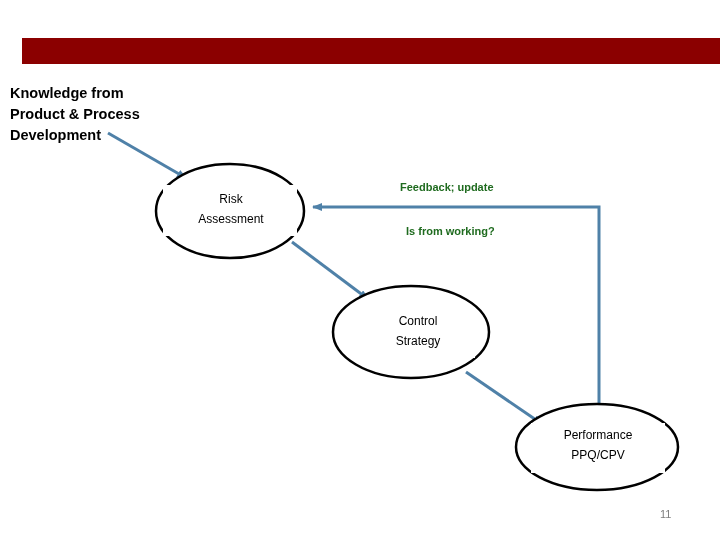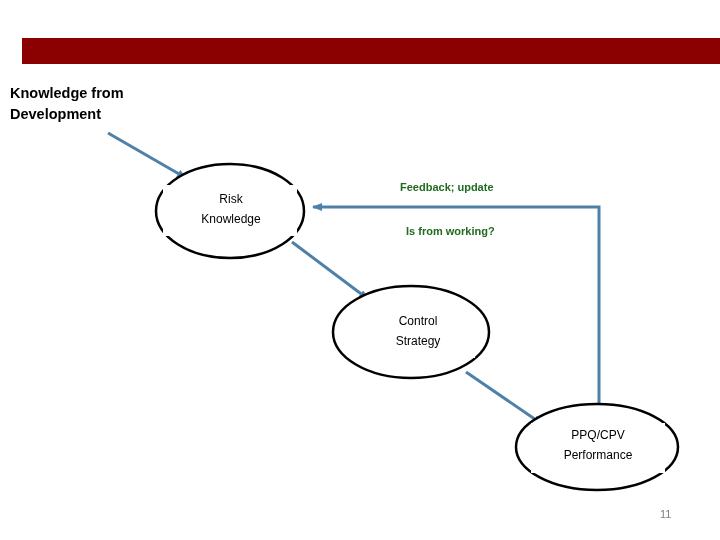--- a/index.html
+++ b/index.html
@@ -93,20 +93,21 @@
 </style>
 </head>
 <body>
 
 <div class="slide">
 
   <div class="title-bar"></div>
 
   <div class="knowledge">
     <div>Knowledge from</div>
+    <div>Product &amp; Process</div>
     <div>Development</div>
   </div>
 
   <svg class="canvas" viewBox="0 0 720 540">
     <defs>
       <marker id="arrowblue" markerWidth="10" markerHeight="8" refX="9" refY="4" orient="auto" markerUnits="userSpaceOnUse">
         <path d="M0,0 L10,4 L0,8 z" fill="#4F81A8"></path>
       </marker>
     </defs>
 
@@ -122,30 +123,30 @@
     <ellipse cx="411" cy="332" rx="78" ry="46" fill="#ffffff" stroke="#000000" stroke-width="2.5"></ellipse>
     <ellipse cx="597" cy="447" rx="81" ry="43" fill="#ffffff" stroke="#000000" stroke-width="2.5"></ellipse>
 
     <rect x="163" y="185" width="134" height="51" fill="#ffffff"></rect>
     <rect x="349" y="308" width="126" height="50" fill="#ffffff"></rect>
     <rect x="531" y="423" width="134" height="50" fill="#ffffff"></rect>
   </svg>
 
   <div class="node-label" id="risk-label">
     <div>Risk</div>
-    <div>Knowledge</div>
+    <div>Assessment</div>
   </div>
 
   <div class="node-label" id="control-label">
     <div>Control</div>
     <div>Strategy</div>
   </div>
 
   <div class="node-label" id="perf-label">
+    <div>Performance</div>
     <div>PPQ/CPV</div>
-    <div>Performance</div>
   </div>
 
   <div class="green-text" id="feedback-text">Feedback; update</div>
   <div class="green-text" id="working-text">Is from working?</div>
 
   <div class="page-number">11</div>
 </div>
 
 </body></html>

